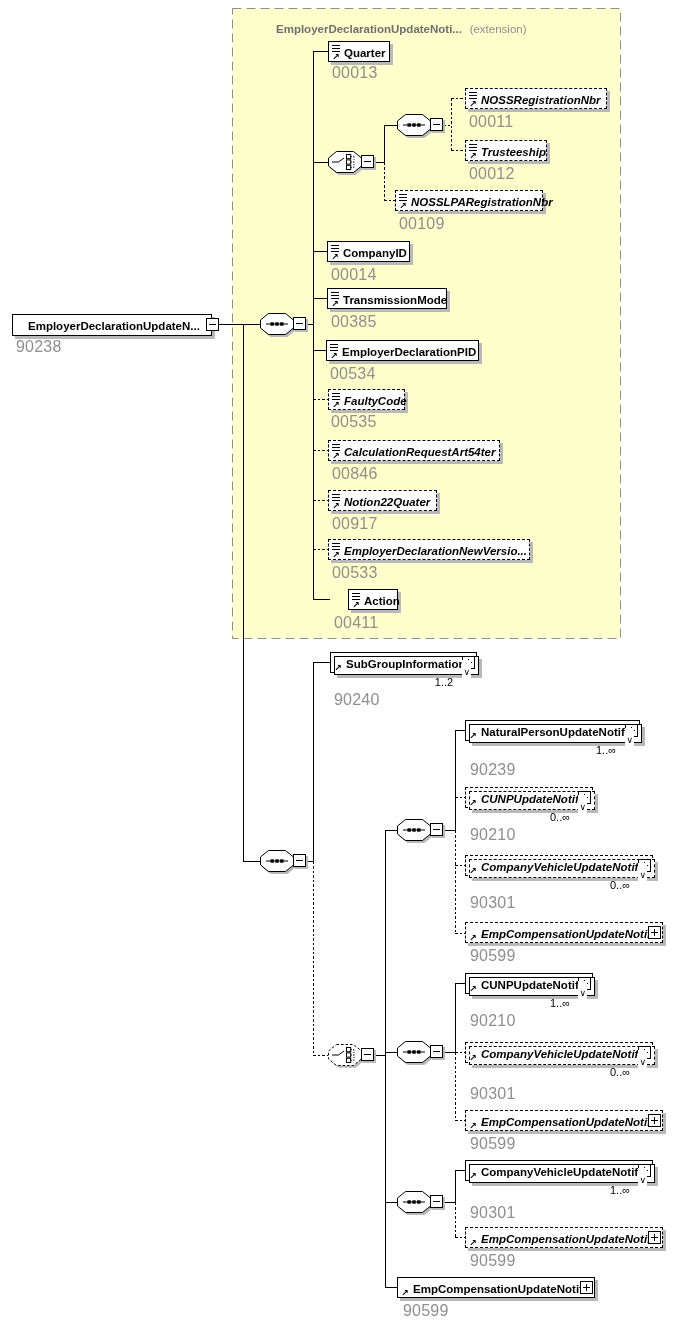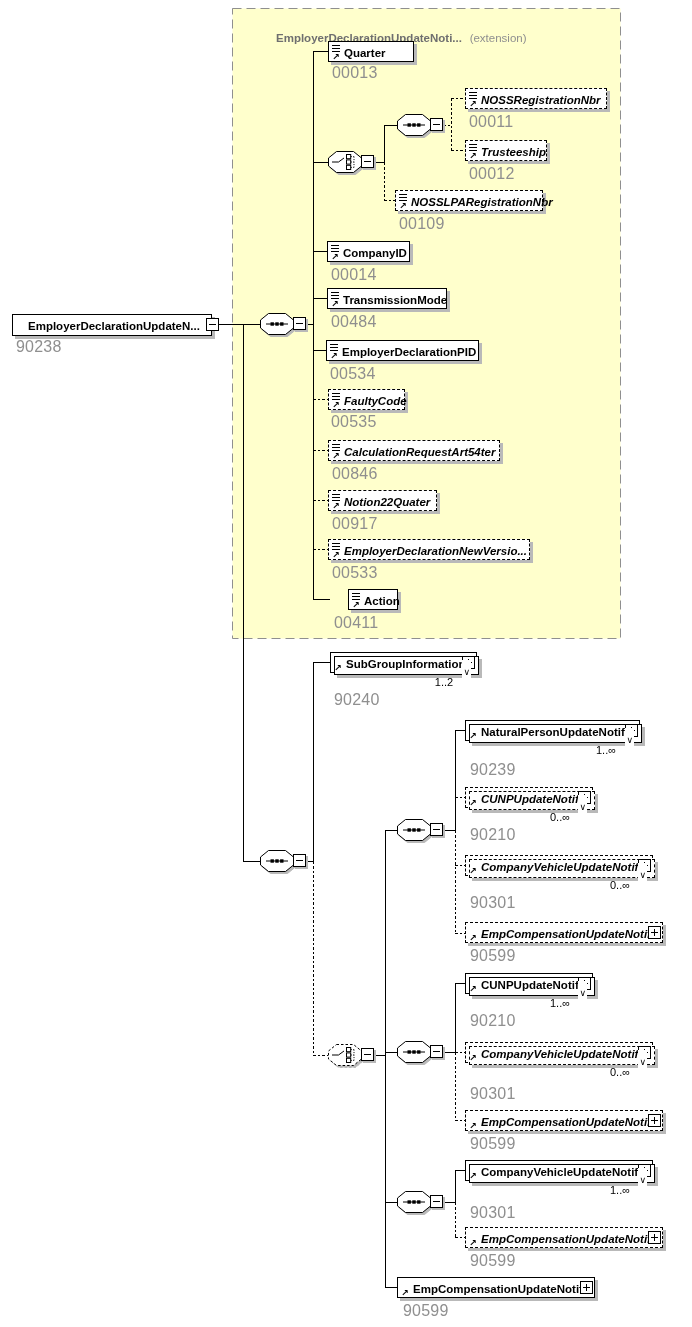--- a/index.html
+++ b/index.html
@@ -1,20 +1,20 @@
 <!DOCTYPE html>
 <html><head>
 <meta charset="utf-8">
 <style>
   html,body{margin:0;padding:0;background:#fff;}
   #canvas{position:relative;width:692px;height:1327px;background:#fff;overflow:hidden;
           font-family:"Liberation Sans",sans-serif;}
   #wires{position:absolute;left:0;top:0;z-index:1;}
   
-  .ext-header{position:absolute;left:244px;top:28px;z-index:2;white-space:nowrap;padding-left:32px;}
+  .ext-header{position:absolute;left:244px;top:19px;z-index:2;white-space:nowrap;padding-left:32px;}
   .ext-title{font-weight:bold;font-size:11.5px;color:#6f6f6f;}
   .ext-suffix{font-size:11.5px;color:#8f8f8f;}
   
   .el{position:absolute;height:21px;box-sizing:border-box;background:#fff;border:1px solid #000;
       box-shadow:3px 3px 0 #b9b9b9;z-index:2;line-height:19px;padding-left:15px;white-space:nowrap;}
   .el.opt{border-style:dashed;font-style:italic;}
   .el .lbl{font-weight:bold;font-size:11.5px;color:#000;}
   .el.multi{box-shadow:none;}
   .el.multi::after{content:"";position:absolute;z-index:-1;left:3px;top:3px;width:100%;height:100%;
       background:#fff;border:1px solid #000;box-sizing:border-box;box-shadow:3px 3px 0 #b9b9b9;}
@@ -158,21 +158,21 @@
     <span class="minusbox"></span>
   </div>
   <div class="comp" style="left:397px;top:1191px">
     <svg width="34" height="22">
         <path class="octa" d="M8.5 .5 H25.5 L33.5 7 V15 L25.5 21.5 H8.5 L.5 15 V7 Z"></path>
         <use href="#g-seq"></use>
       </svg>
     <span class="minusbox"></span>
   </div>
 
-  <div class="el" style="left:328px;top:41px;width:86px">
+  <div class="el" style="left:328px;top:41px;width:62px">
     <span class="glyph lines"></span>
     <span class="lbl">Quarter</span>
   </div>
   <div class="eid" style="left:332px;top:64px">00013</div>
 
   <div class="el opt" style="left:465px;top:88px;width:142px">
     <span class="glyph lines"></span>
     <span class="lbl">NOSSRegistrationNbr</span>
   </div>
   <div class="eid" style="left:469px;top:113px">00011</div>
@@ -192,21 +192,21 @@
   <div class="el" style="left:327px;top:241px;width:83px">
     <span class="glyph lines"></span>
     <span class="lbl">CompanyID</span>
   </div>
   <div class="eid" style="left:331px;top:266px">00014</div>
 
   <div class="el" style="left:327px;top:288px;width:120px">
     <span class="glyph lines"></span>
     <span class="lbl">TransmissionMode</span>
   </div>
-  <div class="eid" style="left:331px;top:313px">00484</div>
+  <div class="eid" style="left:331px;top:313px">00385</div>
 
   <div class="el" style="left:326px;top:340px;width:153px">
     <span class="glyph lines"></span>
     <span class="lbl">EmployerDeclarationPID</span>
   </div>
   <div class="eid" style="left:330px;top:365px">00534</div>
 
   <div class="el opt" style="left:328px;top:389px;width:77px">
     <span class="glyph lines"></span>
     <span class="lbl">FaultyCode</span>

